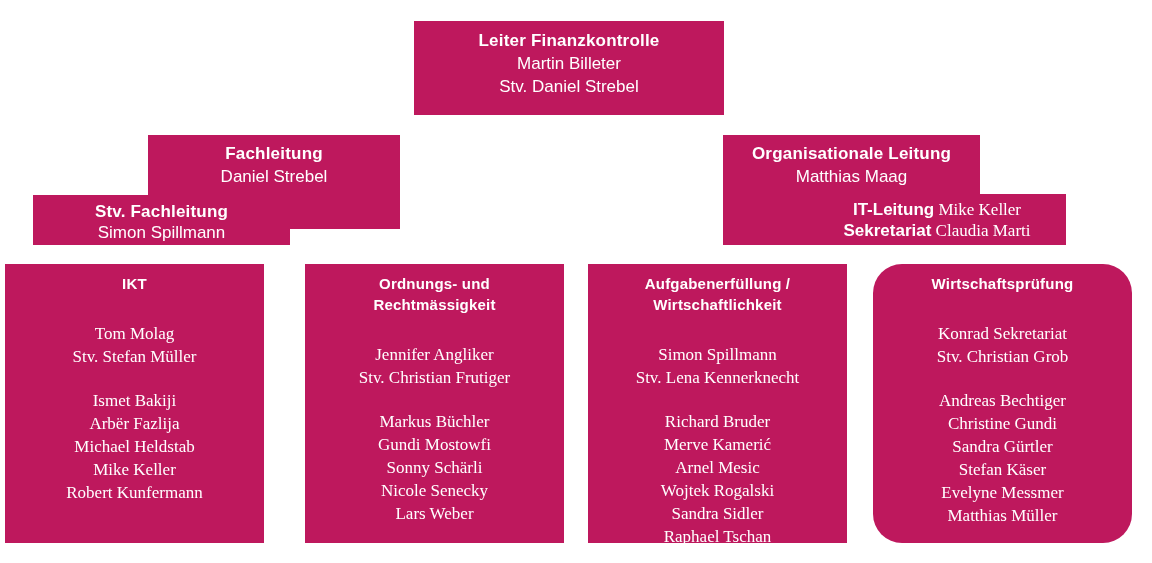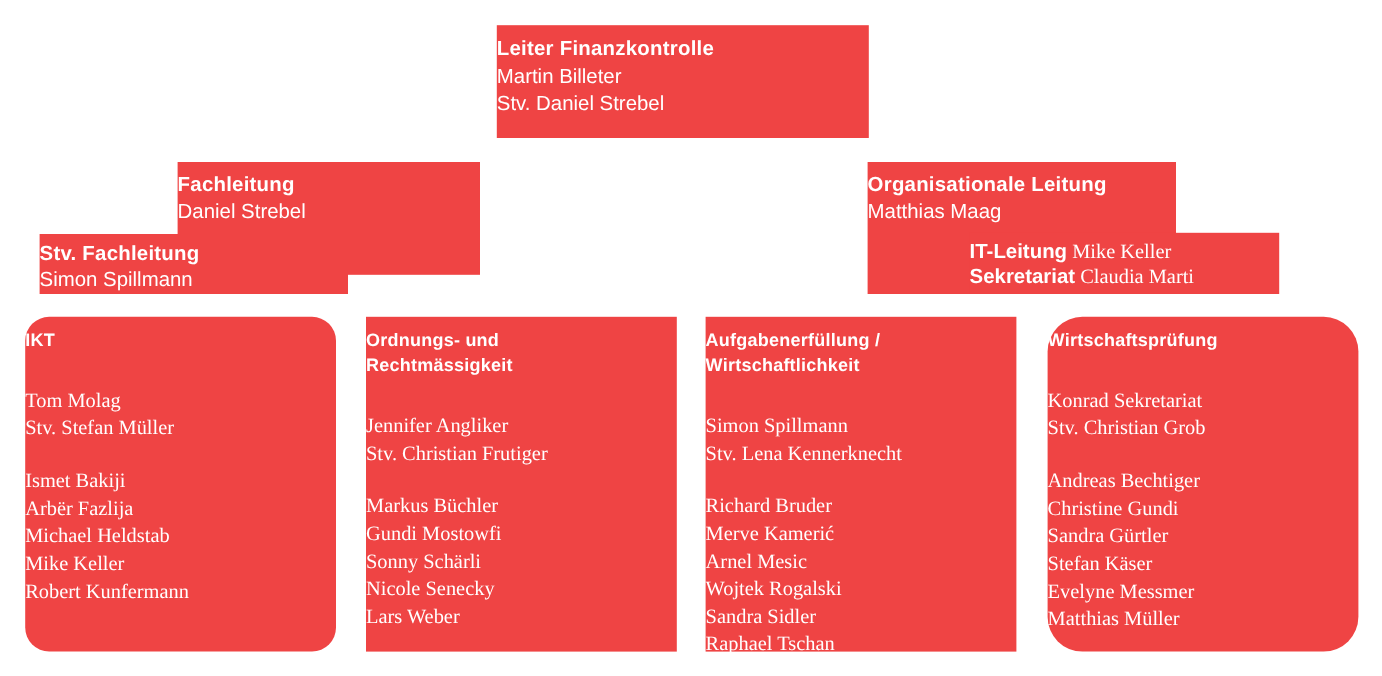--- a/index.html
+++ b/index.html
@@ -13,23 +13,24 @@
     font-family: "Liberation Serif", serif;
     overflow: hidden;
   }
   #chart {
     position: relative;
     width: 1152px;
     height: 563px;
   }
   .box {
     position: absolute;
-    background: #ef4444;
+    background: #be185d;
     color: #ffffff;
     box-sizing: border-box;
+    text-align: center;
   }
   .hd {
     font-family: "Liberation Sans", sans-serif;
     font-weight: bold;
     letter-spacing: 0.2px;
   }
   .nm {
     font-family: Liberation Sans, sans-serif;
     font-weight: normal;
   }
@@ -86,21 +87,21 @@
     width: 259px;
     height: 279px;
     padding-top: 9px;
   }
   .unit .hd { font-size: 15px; line-height: 21px; }
   .unit .lead { font-size: 17px; line-height: 23px; }
   .unit .member { font-size: 17px; line-height: 23px; }
   .unit .gap-lead { height: 28px; }
   .unit .gap-members { height: 21px; }
 
-  #unit-0 { left: 21px; border-radius: 20px;  }
+  #unit-0 { left: 5px;  }
   #unit-1 { left: 305px; }
   #unit-2 { left: 588px; }
   #unit-3 { left: 873px; border-radius: 29px; }
 </style>
 </head>
 <body>
 
 <div id="chart">
 
   <div class="box" id="box-root">

